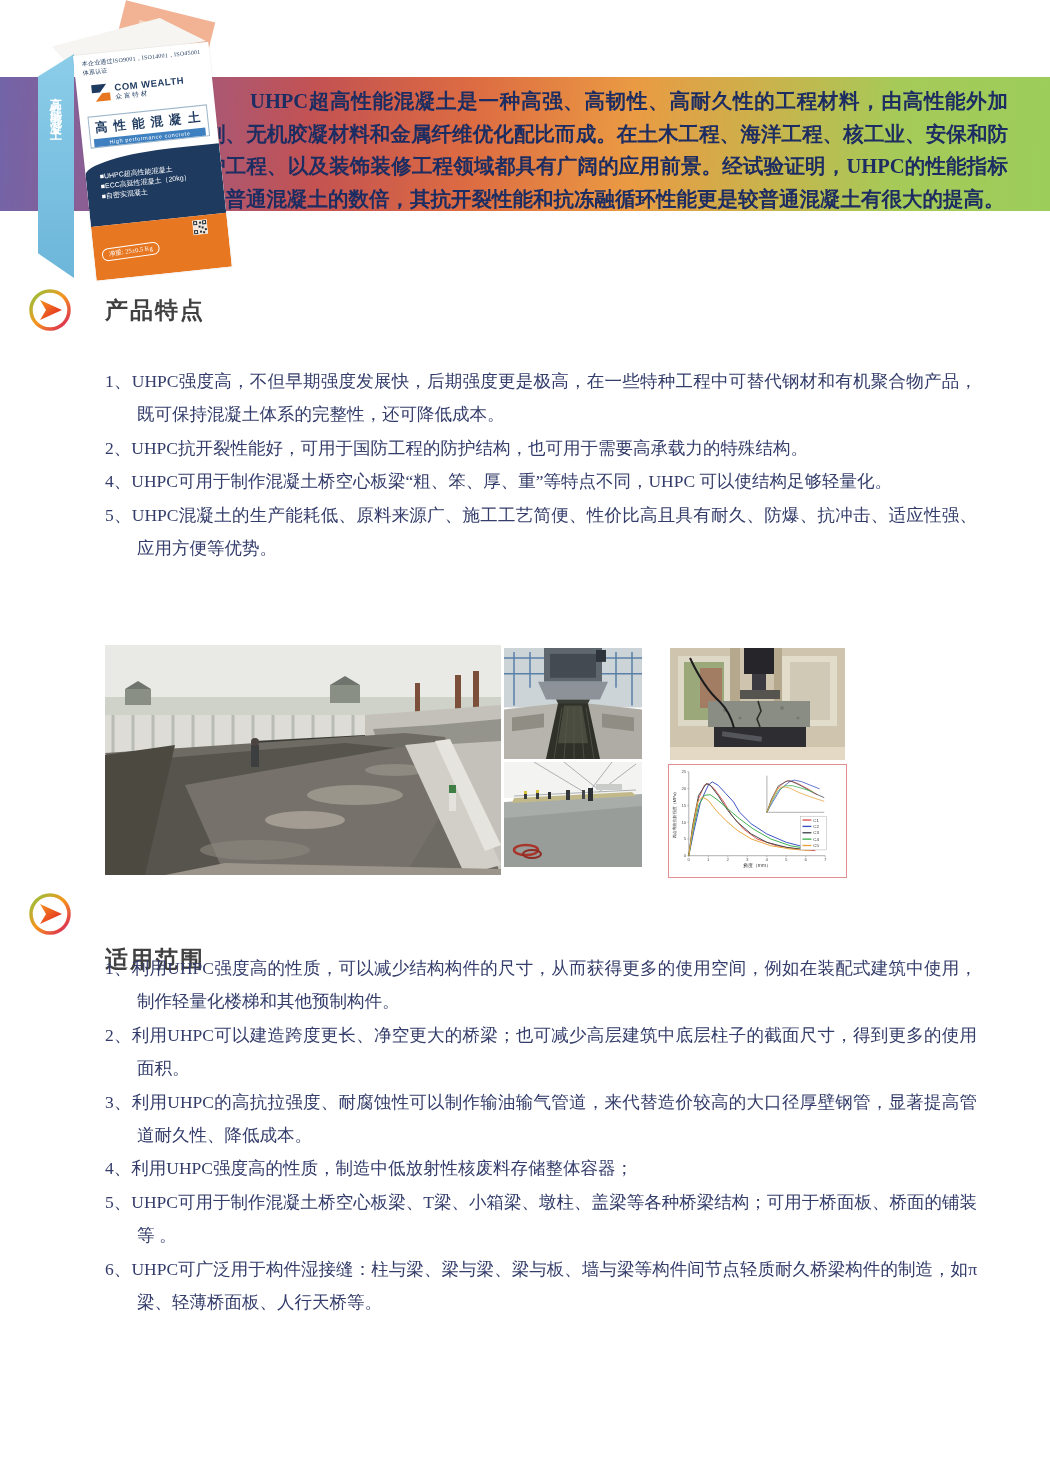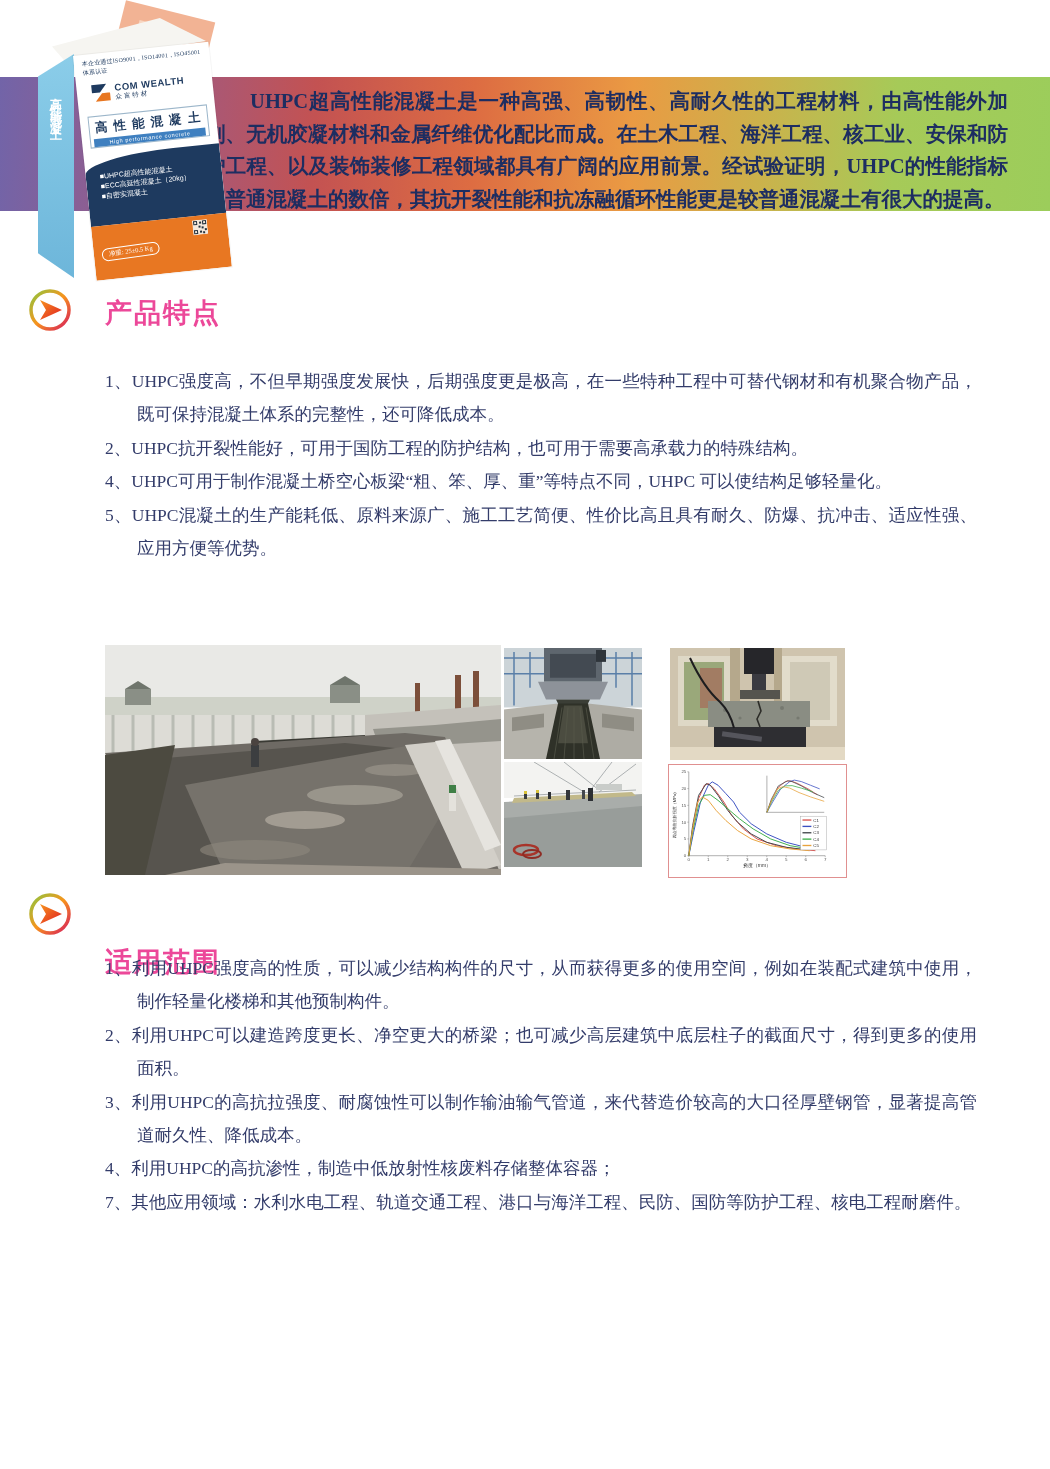--- a/index.html
+++ b/index.html
@@ -41,21 +41,21 @@
     border-top-left-radius:90px 18px;}
   .pkg-bullets{padding:16px 0 0 14px;font-size:7px;line-height:10px;color:#ffffff;
     font-family:"Liberation Sans",sans-serif;}
   .pkg-orange{position:absolute;left:0;top:172px;width:100%;height:54px;background:#e87722;}
   .pkg-weight{position:absolute;left:8px;top:22px;border:1px solid #ffffff;border-radius:9px;
     color:#ffffff;font-size:6.5px;padding:1px 6px;transform:rotate(-2deg);}
   .pkg-qr{position:absolute;right:20px;top:4px;}
 
   
   .sec-icon{position:absolute;width:44px;height:44px;}
-  .sec-title{position:absolute;left:105px;font-size:27px;font-weight:bold;color:#ec4899;letter-spacing:2px;}
+  .sec-title{position:absolute;left:105px;font-size:23px;font-weight:bold;color:#404040;letter-spacing:2px;}
 
   
   .list{position:absolute;left:105px;width:872px;}
   .item{font-size:17.5px;line-height:33.4px;color:#333c6a;padding-left:32px;text-indent:-32px;
     text-align:justify;}
 
   
   .photos{position:absolute;left:105px;top:645px;width:740px;height:236px;}
   .ph{position:absolute;overflow:hidden;}
   .ph svg{display:block;width:100%;height:100%;}
@@ -362,17 +362,18 @@
       <circle cx="22" cy="22" r="19" fill="#ffffff" stroke="url(#ring)" stroke-width="3.5"></circle>
       <polygon points="12,12 34,22 12,32 18,22" fill="url(#arr)"></polygon>
     </svg>
   </div>
   <div class="sec-title" style="top:944px;">适用范围</div>
 
   <div class="list" style="top:952px;">
     <div class="item"><span>1、</span><span>利用UHPC强度高的性质，可以减少结构构件的尺寸，从而获得更多的使用空间，例如在装配式建筑中使用，制作轻量化楼梯和其他预制构件。</span></div>
     <div class="item"><span>2、</span><span>利用UHPC可以建造跨度更长、净空更大的桥梁；也可减少高层建筑中底层柱子的截面尺寸，得到更多的使用面积。</span></div>
     <div class="item"><span>3、</span><span>利用UHPC的高抗拉强度、耐腐蚀性可以制作输油输气管道，来代替造价较高的大口径厚壁钢管，显著提高管道耐久性、降低成本。</span></div>
-    <div class="item"><span>4、</span><span>利用UHPC的高抗渗性，制造中低放射性核废料存储整体容器；</span></div>
-    <div class="item"><span>7、</span><span>其他应用领域：水利水电工程、轨道交通工程、港口与海洋工程、民防、国防等防护工程、核电工程耐磨件。</span></div>
+    <div class="item"><span>4、</span><span>利用UHPC强度高的性质，制造中低放射性核废料存储整体容器；</span></div>
+    <div class="item"><span>5、</span><span>UHPC可用于制作混凝土桥空心板梁、T梁、小箱梁、墩柱、盖梁等各种桥梁结构；可用于桥面板、桥面的铺装等 。</span></div>
+    <div class="item"><span>6、</span><span>UHPC可广泛用于构件湿接缝：柱与梁、梁与梁、梁与板、墙与梁等构件间节点轻质耐久桥梁构件的制造，如π 梁、轻薄桥面板、人行天桥等。</span></div>
   </div>
 
 </div>
 
 </body></html>

